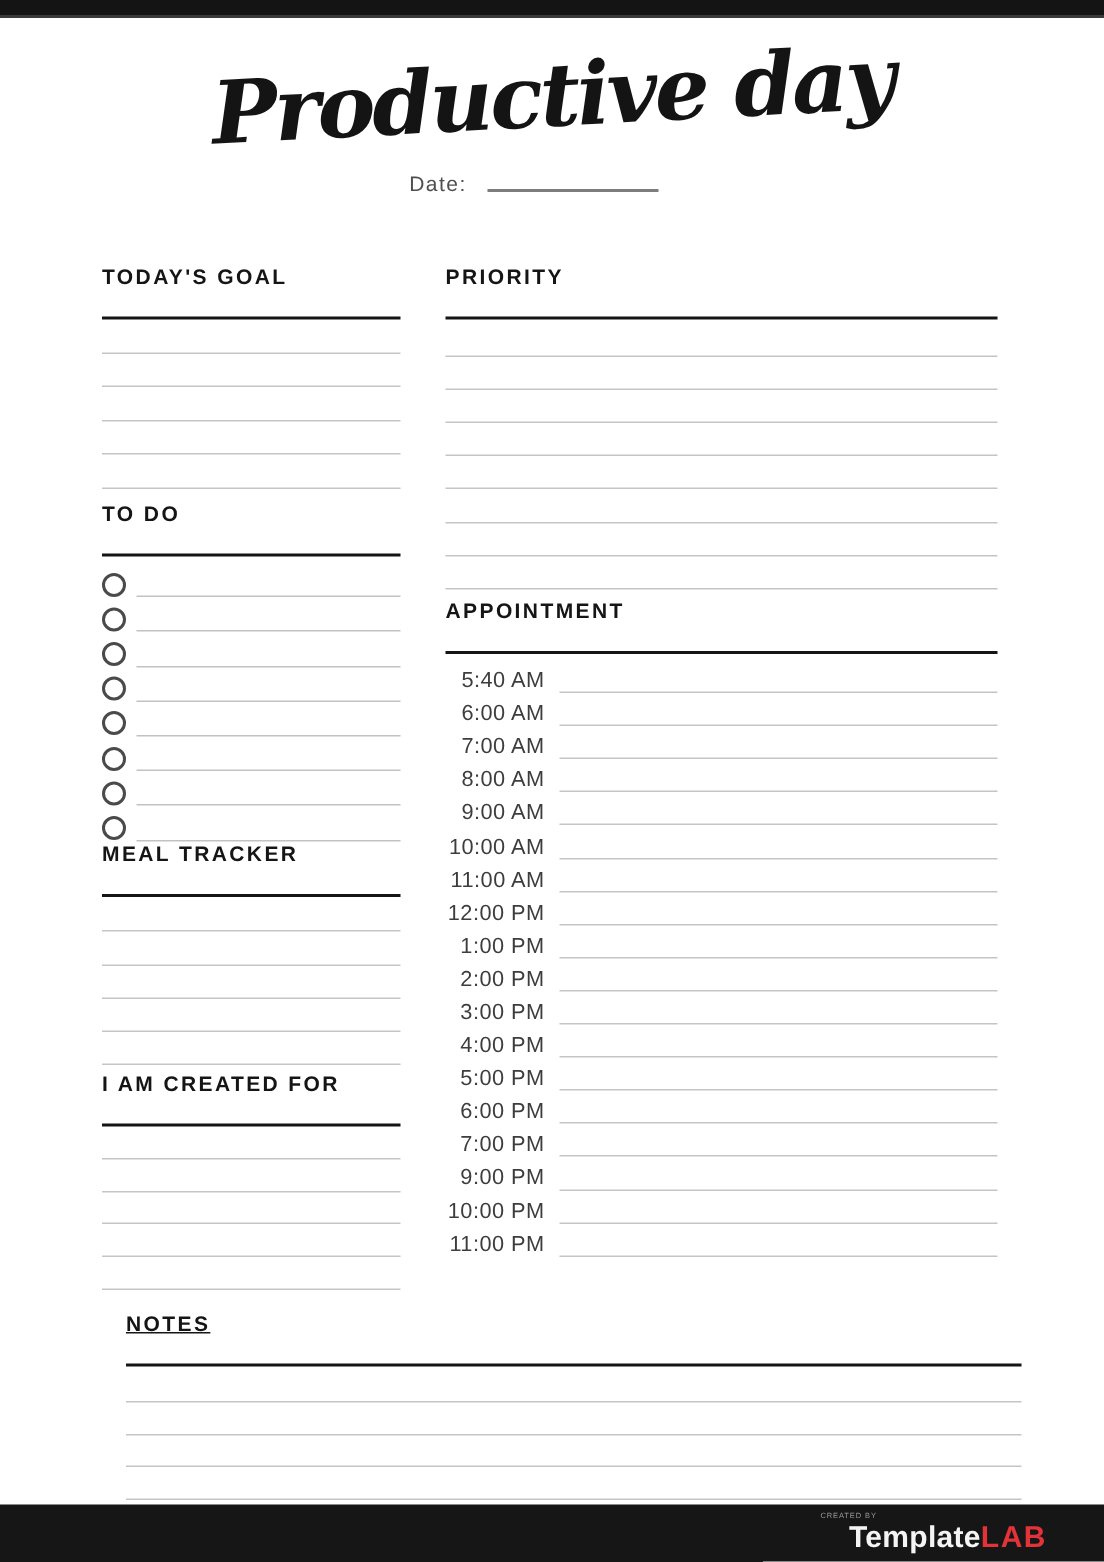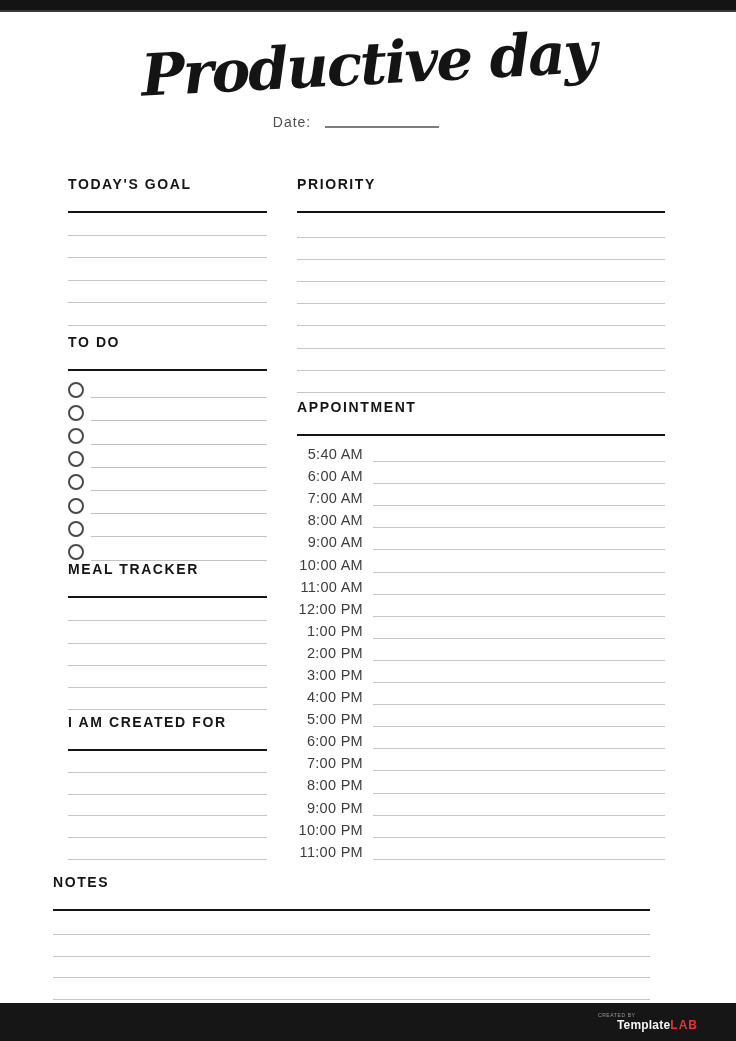--- a/index.html
+++ b/index.html
@@ -67,28 +67,28 @@
   #sec-appointment { left: 297px; top: 399px; width: 368px; }
   #sec-appointment .rows { margin-top: 7px; }
   .appt-row { display: flex; align-items: center; height: 22.1px; }
   .appt-time {
     width: 66px; text-align: right; flex: 0 0 66px;
     font-size: 14.5px; color: #3d3d3d; letter-spacing: 0.3px;
   }
   .appt-line { flex: 1; margin-left: 10px; align-self: flex-end; margin-bottom: 3px; border-bottom: 1px solid #c5c5c5; }
 
   
-  #sec-notes { left: 53px; top: 874px; width: 597px; }
+  #sec-notes { left: 84px; top: 874px; width: 597px; text-decoration: underline; }
   #sec-notes .lines { margin-top: 2px; }
   #sec-notes .rule { height: 21.8px; }
 
   
   #brand { display: flex; flex-direction: column; align-items: flex-start; line-height: 1; }
   #brand-created { font-size: 5px; color: #9a9a9a; letter-spacing: 0.6px; margin-bottom: 1px; margin-left: 1px; }
-  #brand-name { font-size: 12px; font-weight: bold; letter-spacing: 0.2px; margin-left: 20px; }
+  #brand-name { font-size: 20px; font-weight: bold; letter-spacing: 0.2px; margin-left: 20px; }
   #brand-template { color: #f4f4f4; }
   #brand-lab { color: #e23339; letter-spacing: 1px; }
 </style>
 </head>
 <body>
 
 <div id="top-bar" class="bar"></div>
 
 <div id="title-wrap">
   <div id="page-title">Productive day</div>
@@ -268,24 +268,20 @@
       <div class="appt-row">
         <div class="appt-time">6:00 PM</div>
         <div class="appt-line"></div>
       </div>
 
       <div class="appt-row">
         <div class="appt-time">7:00 PM</div>
         <div class="appt-line"></div>
       </div>
 
-      <div class="appt-row">
-        <div class="appt-time">8:00 PM</div>
-        <div class="appt-line"></div>
-      </div>
 
       <div class="appt-row">
         <div class="appt-time">9:00 PM</div>
         <div class="appt-line"></div>
       </div>
 
       <div class="appt-row">
         <div class="appt-time">10:00 PM</div>
         <div class="appt-line"></div>
       </div>

